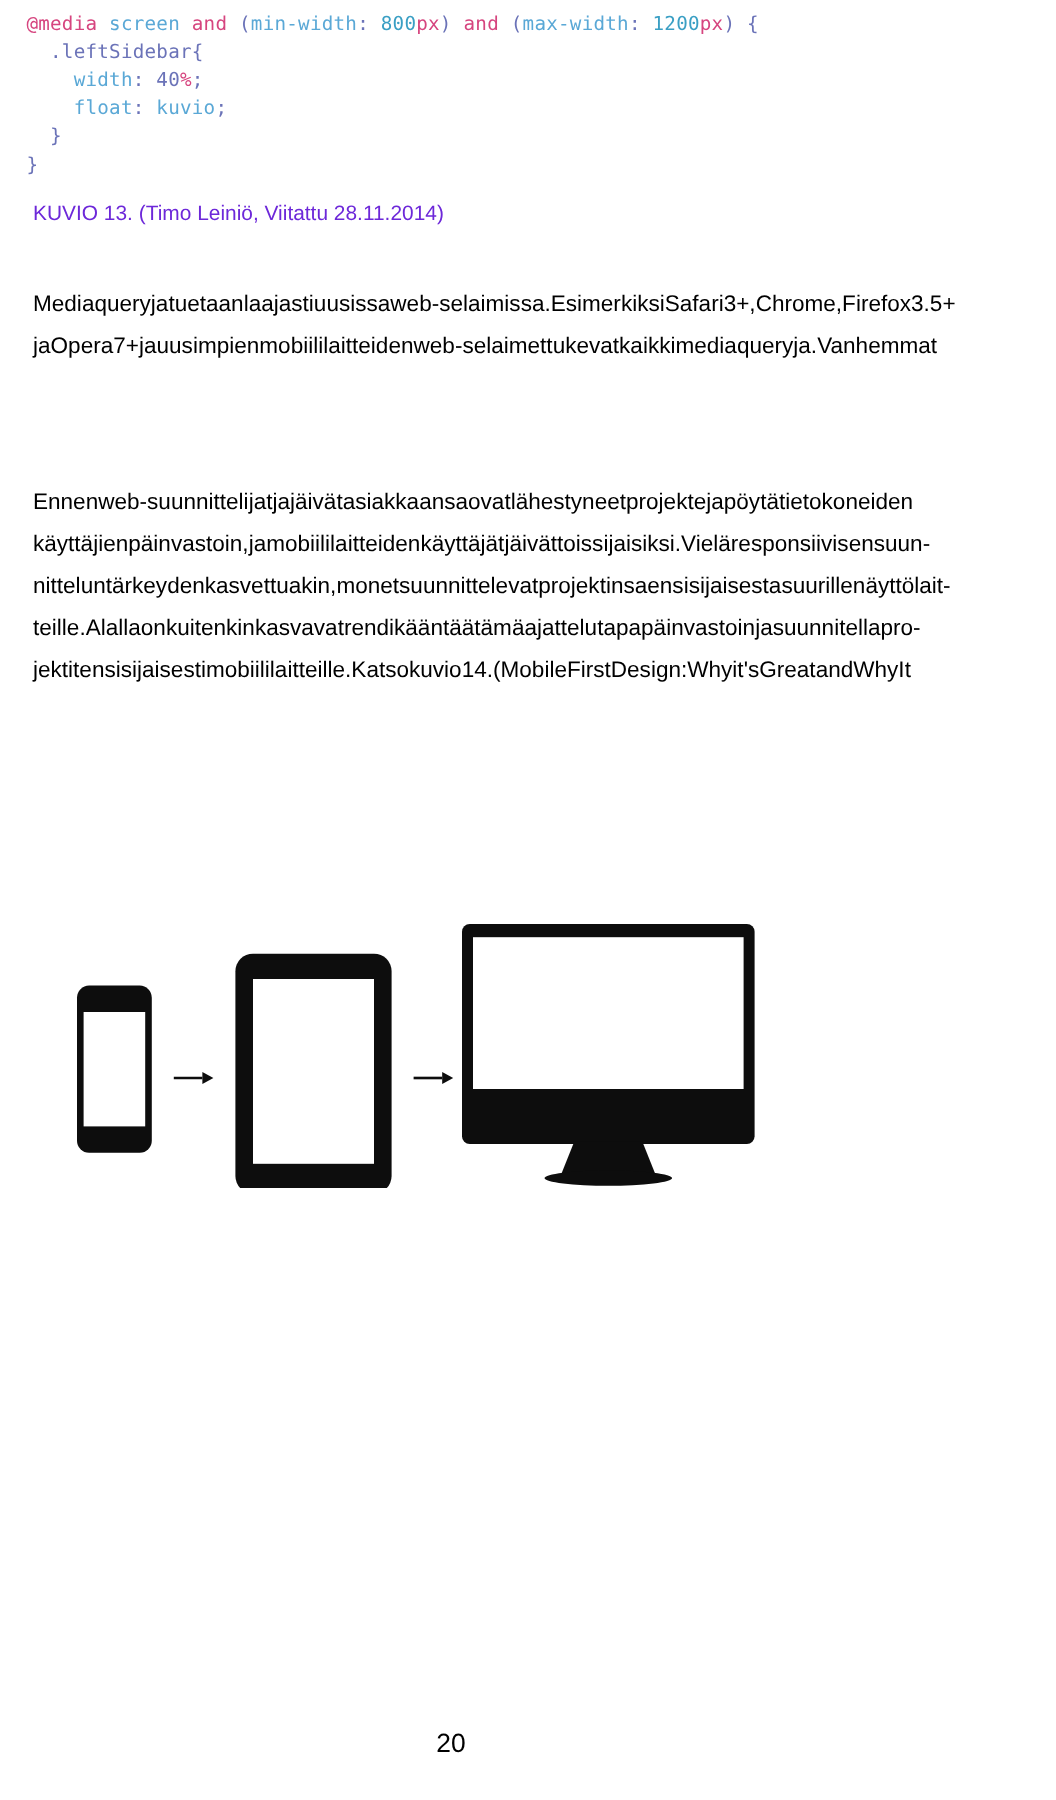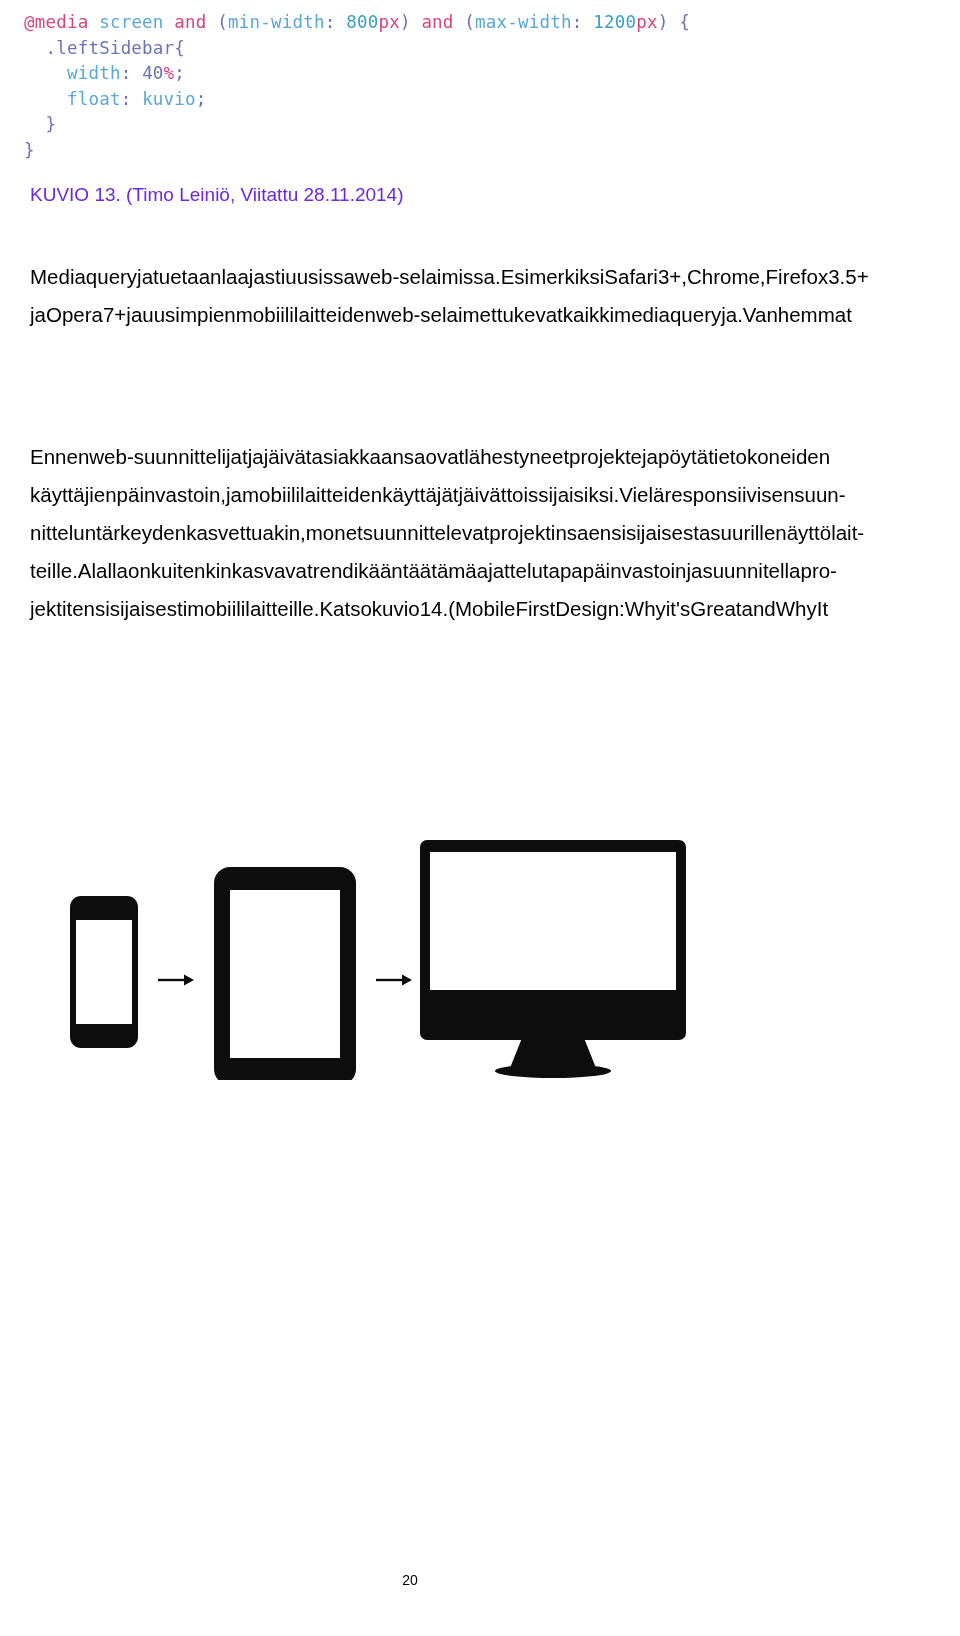--- a/index.html
+++ b/index.html
@@ -98,21 +98,21 @@
   }
 
   
   .page-number {
     position: absolute;
     left: 0;
     right: 0;
     top: 1572px;
     text-align: center;
     font-family: "Liberation Sans", sans-serif;
-    font-size: 14px;
+    font-size: 24px;
     color: #000;
   }
 </style>
 </head>
 <body>
 
 <div class="page">
 
   <div class="code-figure">
     <div class="code-block" id="code-block">

